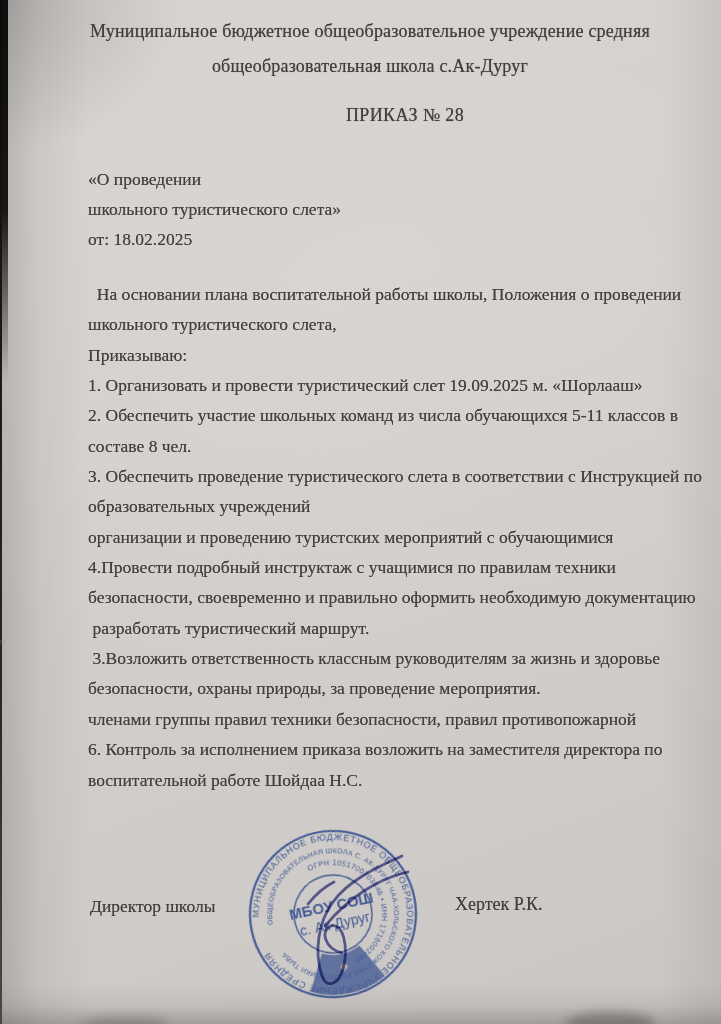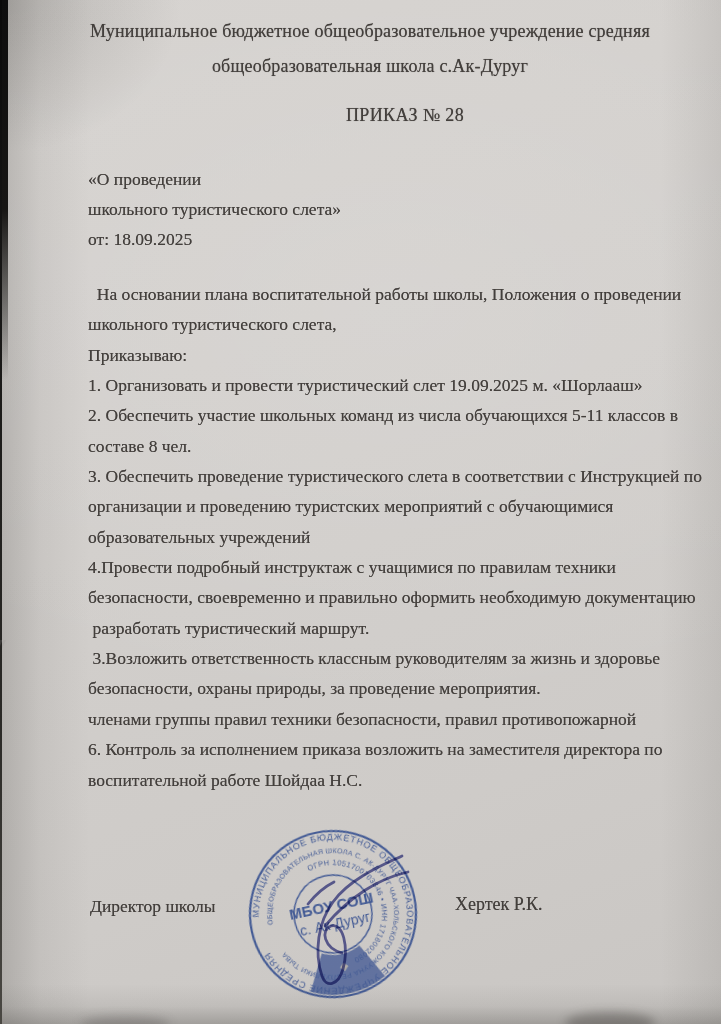--- a/index.html
+++ b/index.html
@@ -88,33 +88,33 @@
   <div class="header">
     <div>Муниципальное бюджетное общеобразовательное учреждение средняя</div>
     <div>общеобразовательная школа с.Ак-Дуруг</div>
   </div>
 
   <div class="order-no">ПРИКАЗ № 28</div>
 
   <div class="subject">
     <div>«О проведении</div>
     <div>школьного туристического слета»</div>
-    <div>от: 18.09.2025</div>
+    <div>от: 18.02.2025</div>
   </div>
 
   <div class="body-block">
       <div class="bodyline">  На основании плана воспитательной работы школы, Положения о проведении</div>
       <div class="bodyline">школьного туристического слета,</div>
       <div class="bodyline">Приказываю:</div>
       <div class="bodyline">1. Организовать и провести туристический слет 19.09.2025 м. «Шорлааш»</div>
       <div class="bodyline">2. Обеспечить участие школьных команд из числа обучающихся 5-11 классов в</div>
       <div class="bodyline">составе 8 чел.</div>
       <div class="bodyline">3. Обеспечить проведение туристического слета в соответствии с Инструкцией по</div>
+      <div class="bodyline">образовательных учреждений</div>
       <div class="bodyline">организации и проведению туристских мероприятий с обучающимися</div>
-      <div class="bodyline">образовательных учреждений</div>
       <div class="bodyline">4.Провести подробный инструктаж с учащимися по правилам техники</div>
       <div class="bodyline">безопасности, своевременно и правильно оформить необходимую документацию</div>
       <div class="bodyline"> разработать туристический маршрут.</div>
       <div class="bodyline"> 3.Возложить ответственность классным руководителям за жизнь и здоровье</div>
       <div class="bodyline">безопасности, охраны природы, за проведение мероприятия.</div>
       <div class="bodyline">членами группы правил техники безопасности, правил противопожарной</div>
       <div class="bodyline">6. Контроль за исполнением приказа возложить на заместителя директора по</div>
       <div class="bodyline">воспитательной работе Шойдаа Н.С.</div>
     </div>
 

